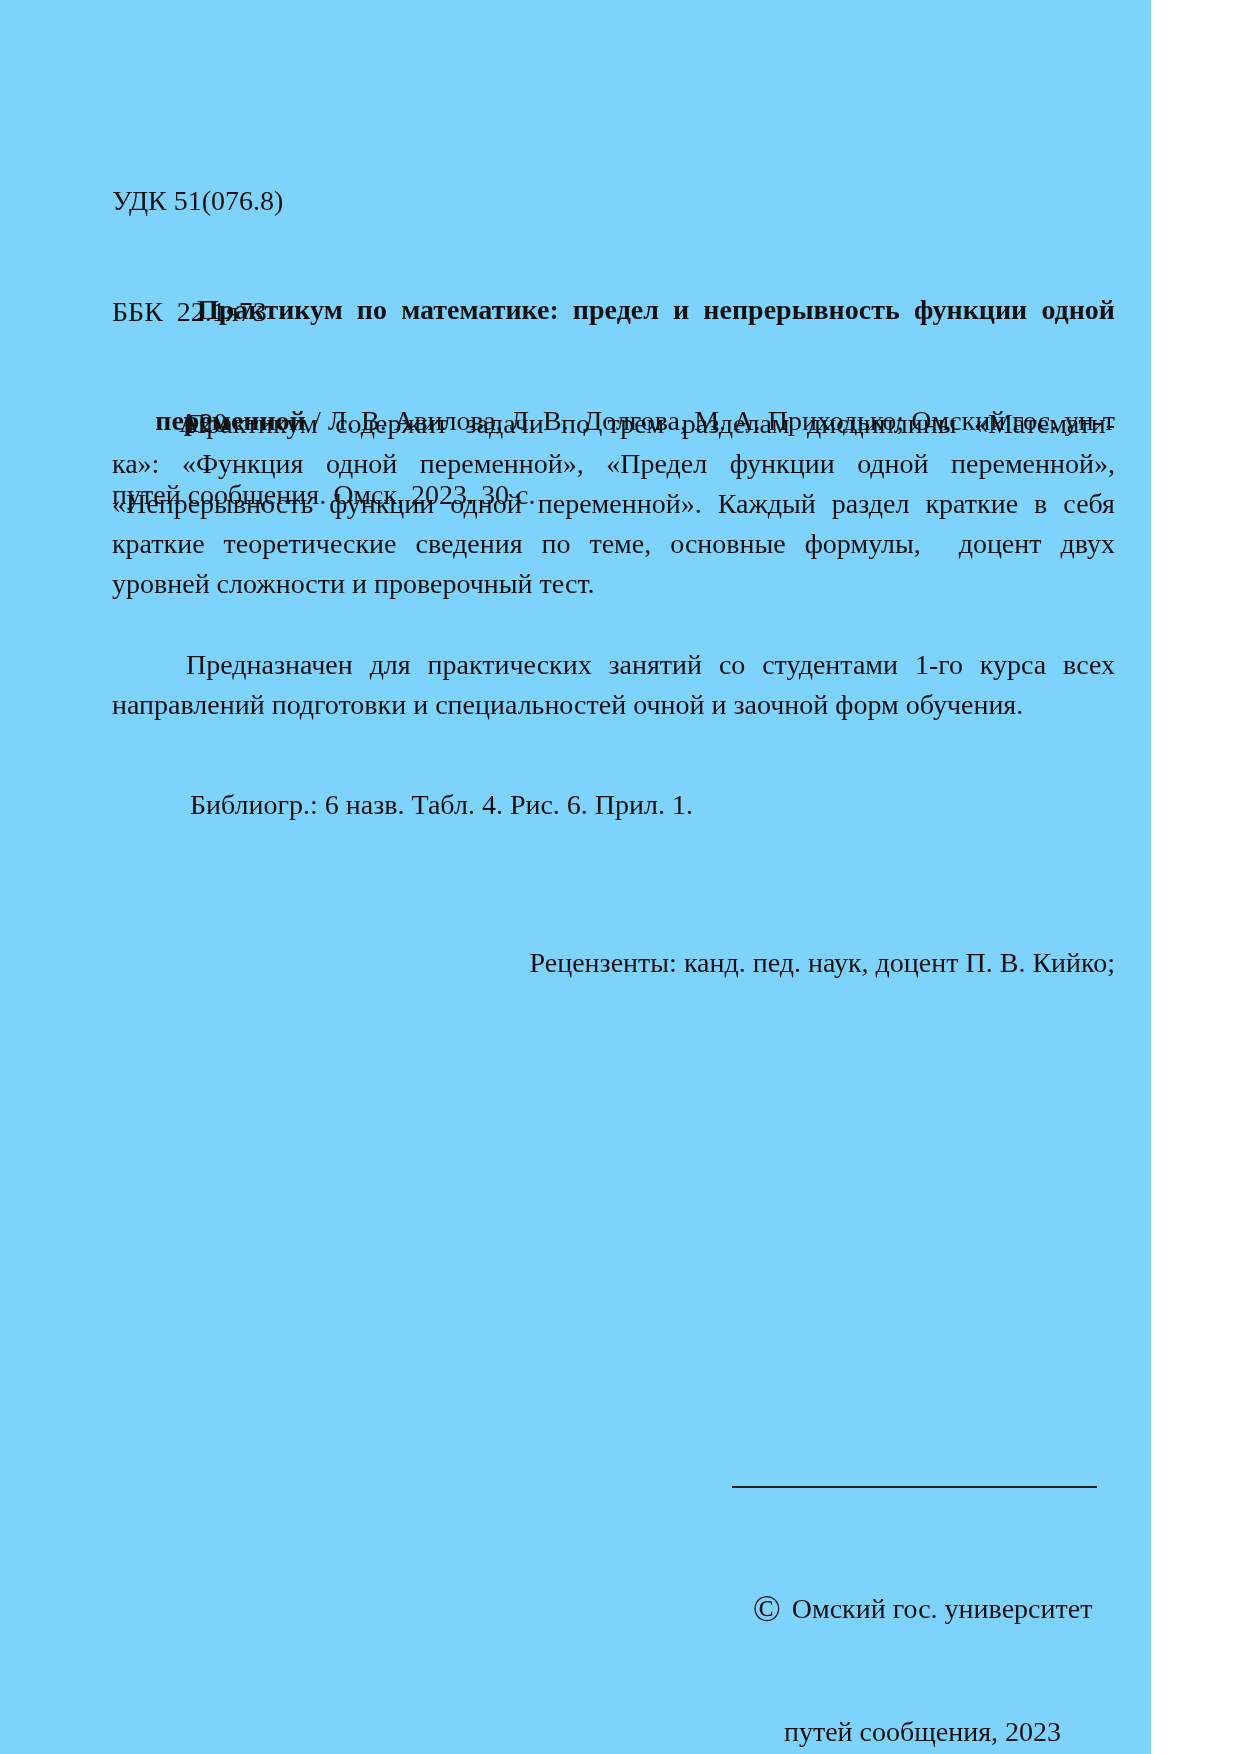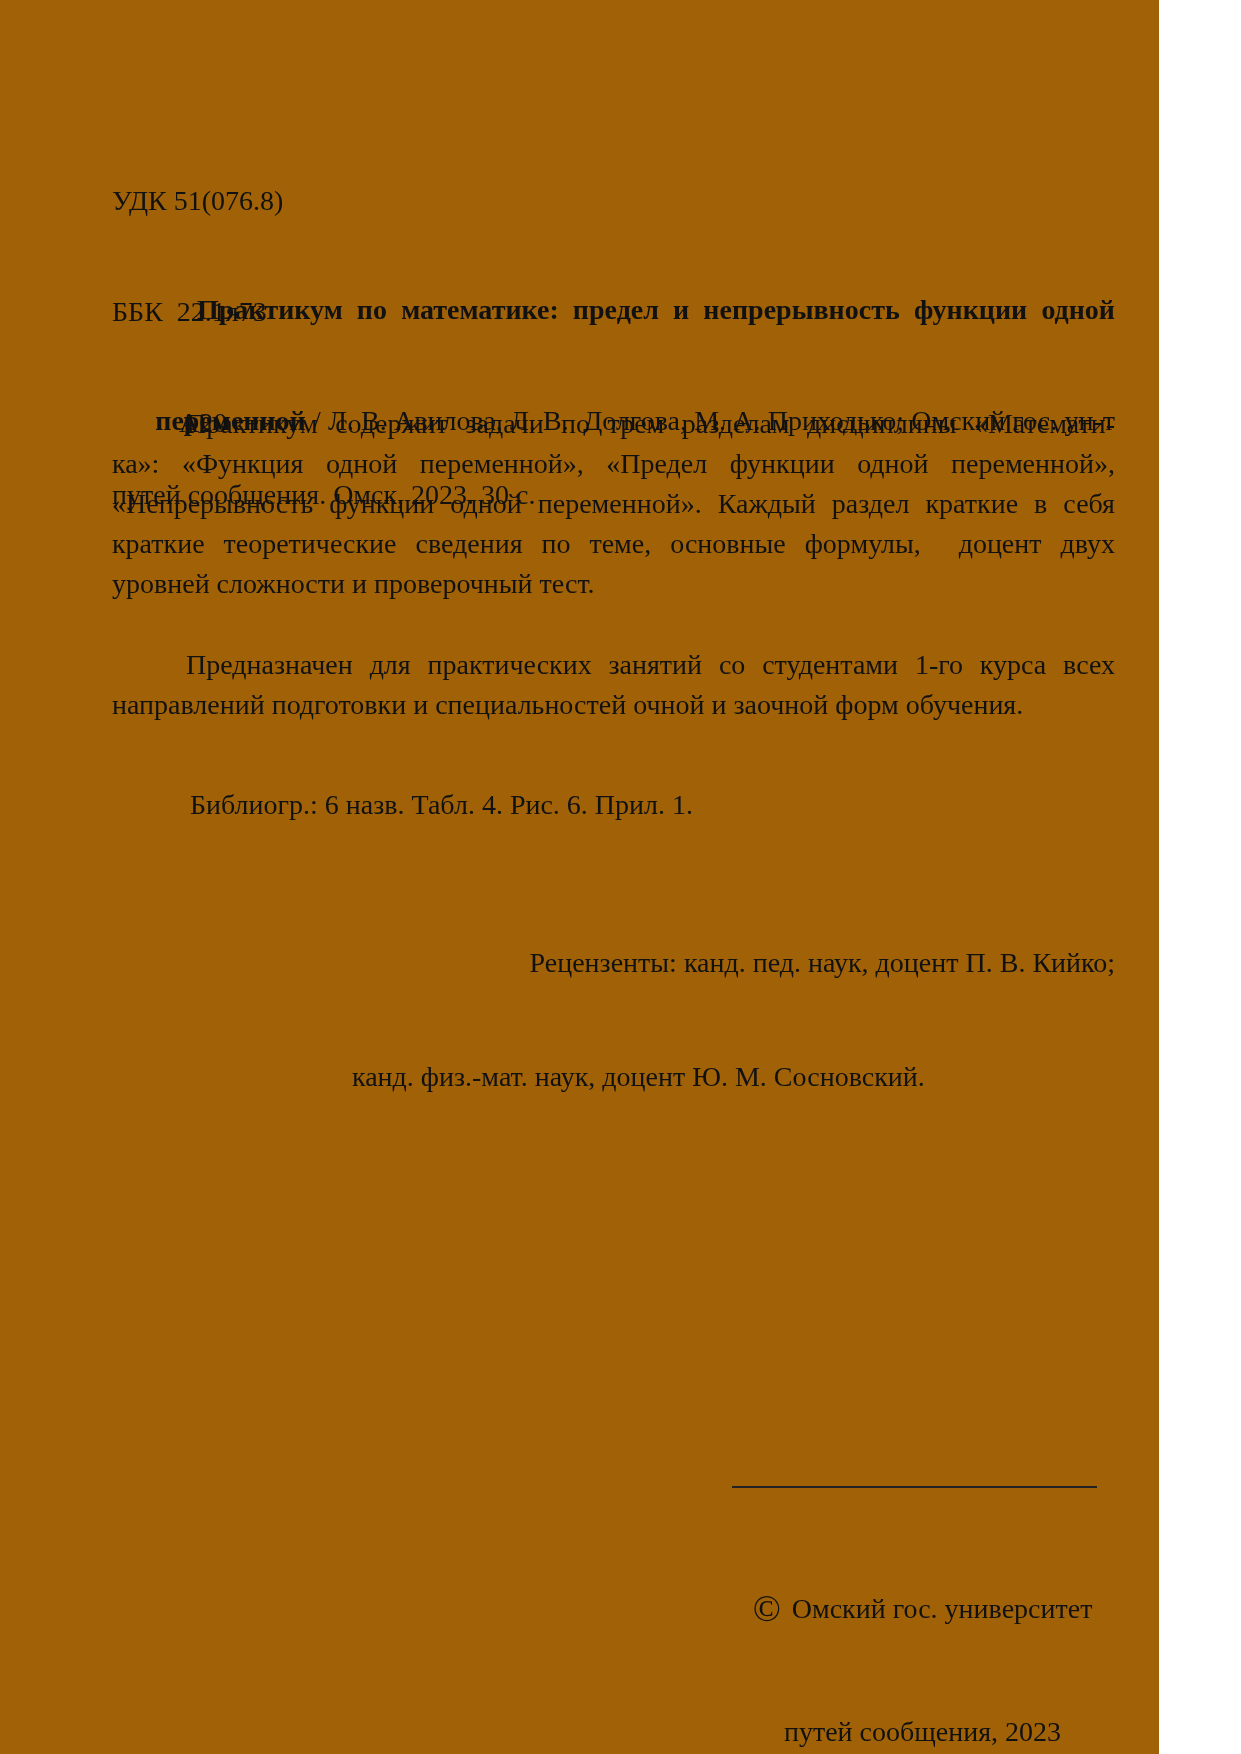--- a/index.html
+++ b/index.html
@@ -4,26 +4,25 @@
 <style>
   html, body {
     margin: 0;
     padding: 0;
     background: #ffffff;
   }
   .page {
     position: relative;
     width: 1151px;
     height: 1754px;
-    background: #a16207;
+    background: #7dd3fc;
     color: #111111;
     font-family: "Liberation Serif", "DejaVu Serif", serif;
     font-size: 28px;
     overflow: hidden;
-    padding-left: 8px;
   }
   .abs { position: absolute; }
 
   
   .udc-block {
     left: 112px;
     top: 108px;
     width: 600px;
     line-height: 37px;
     white-space: pre-wrap;
@@ -115,21 +114,20 @@
 
   <div class="abs col" style="top:645px;">
     <div class="line just indent">Предназначен для практических занятий со студентами 1-го курса всех</div>
     <div class="line last">направлений подготовки и специальностей очной и заочной форм обучения.</div>
   </div>
 
   <div class="abs col biblio-note">Библиогр.: 6 назв. Табл. 4. Рис. 6. Прил. 1.</div>
 
   <div class="abs col reviewers">
     <div class="r1">Рецензенты: канд. пед. наук, доцент П. В. Кийко;</div>
-    <div class="r2">канд. физ.-мат. наук, доцент Ю. М. Сосновский.</div>
   </div>
 
   <div class="abs rule"></div>
 
   <div class="abs copyright">
     <div><span class="c-sym">©</span> <span>Омский гос. университет</span></div>
     <div>путей сообщения, 2023</div>
   </div>
 
 </div>

